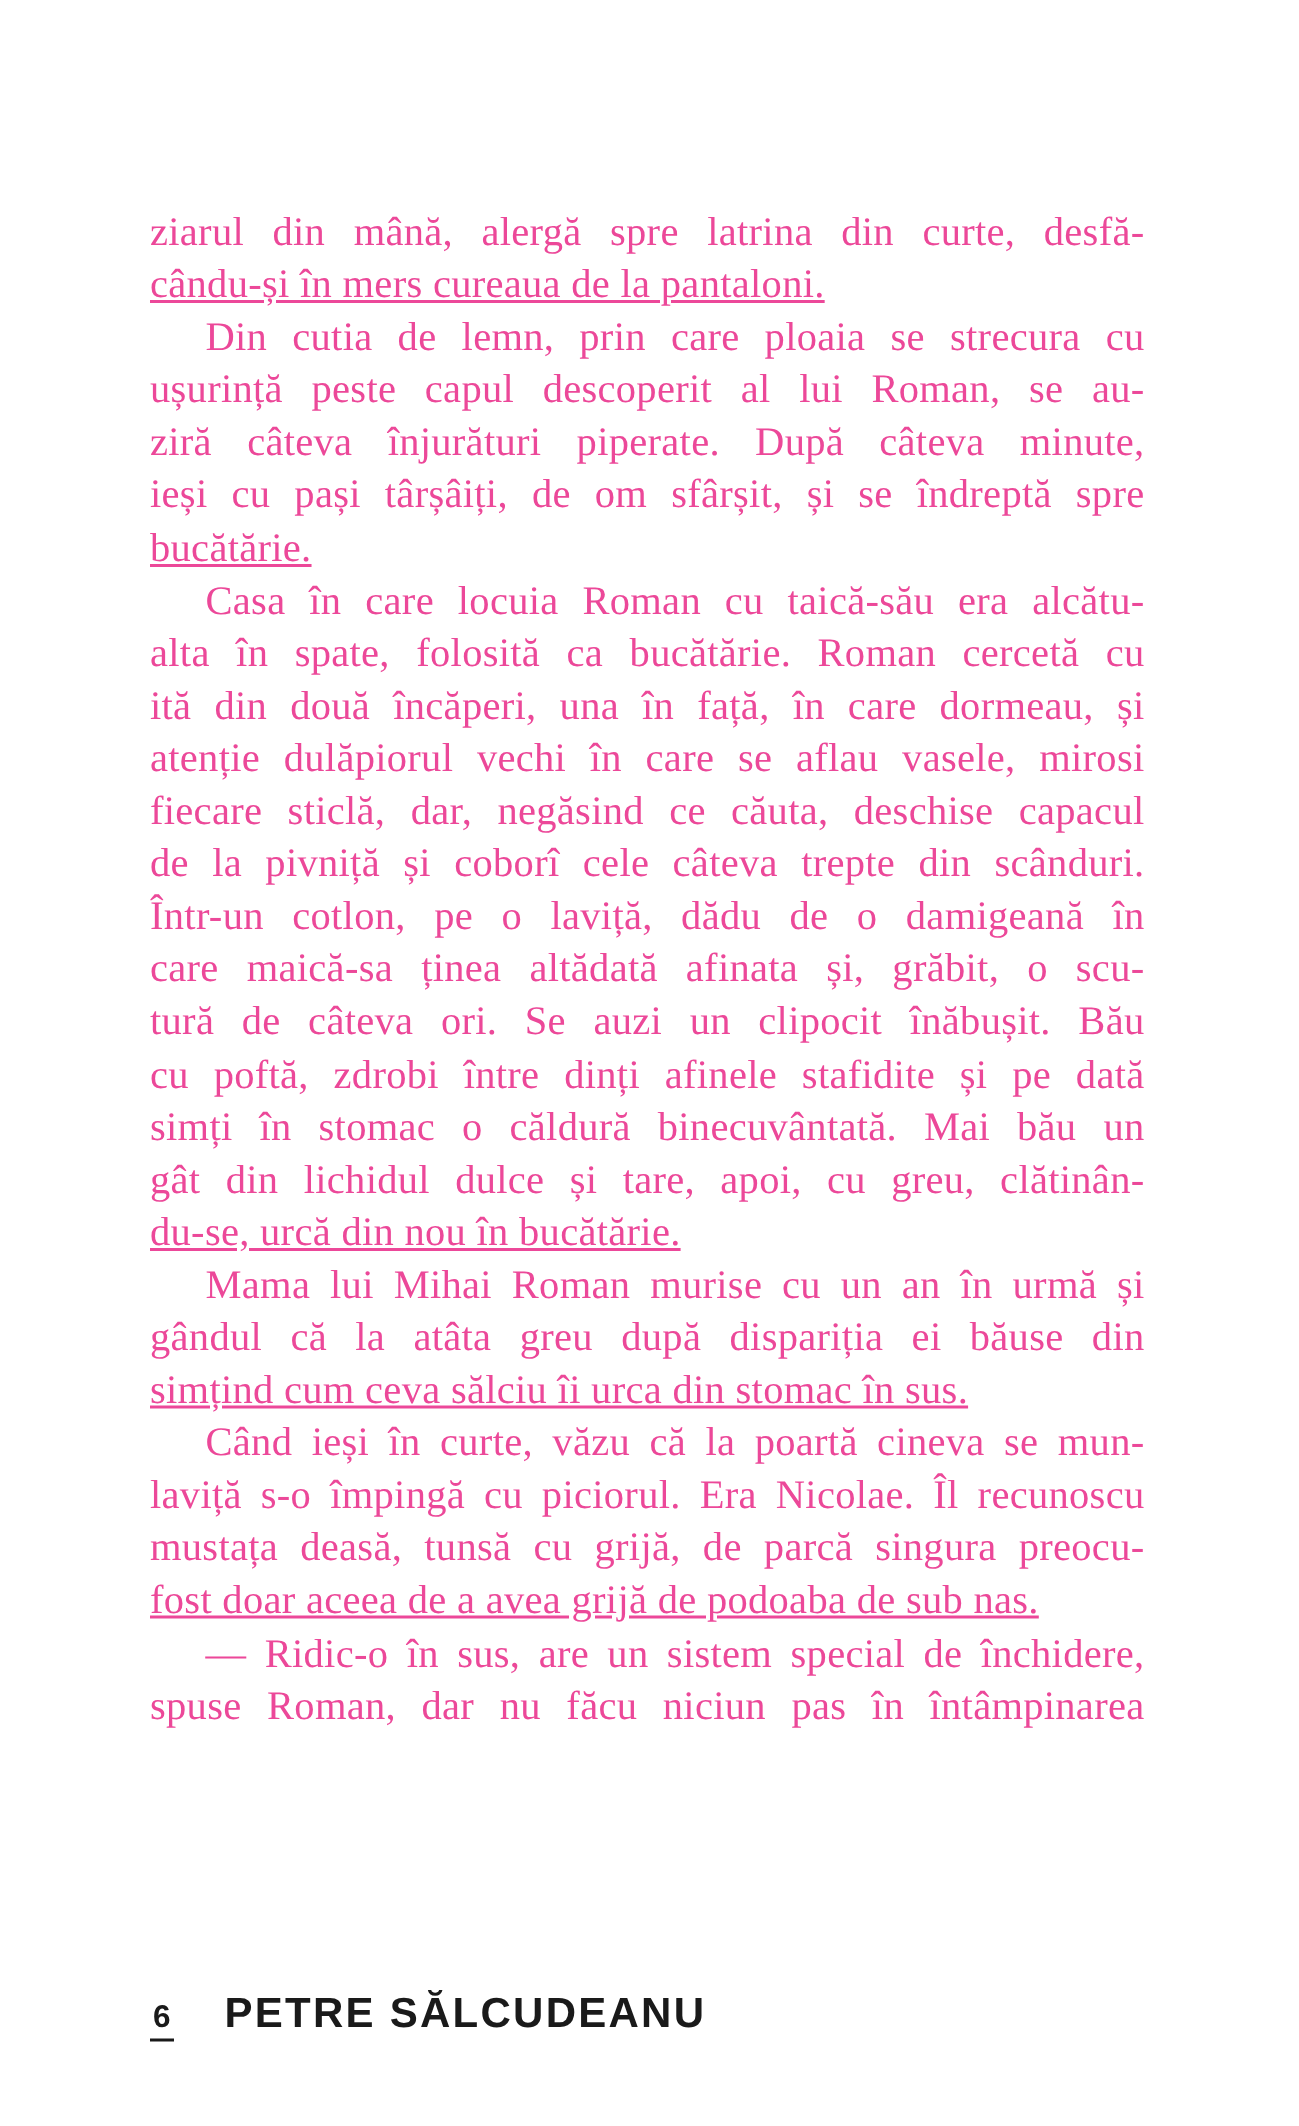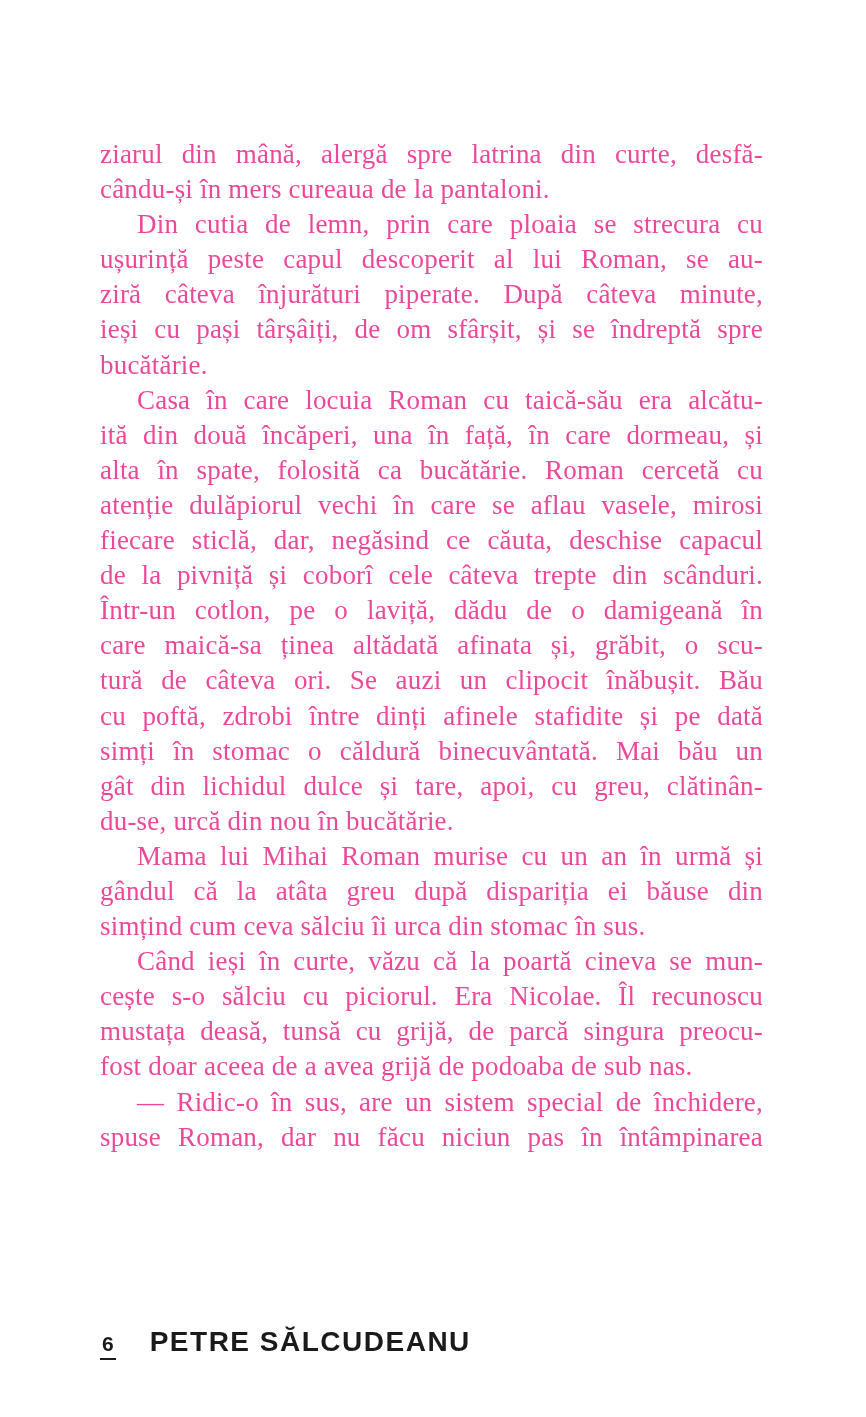--- a/index.html
+++ b/index.html
@@ -28,20 +28,21 @@
     height: 35.1px;
     letter-spacing: 0.2px;
     text-align: justify;
     text-align-last: justify;
     -moz-text-align-last: justify;
     color: #ec4899;
   }
   .line.end {
     text-align: left;
     text-align-last: left;
+    text-decoration: underline;
     -moz-text-align-last: left;
   }
   .line.indent {
     text-indent: 37px;
   }
   .footer {
     position: absolute;
     left: 100px;
     top: 1326px;
     width: 663px;
@@ -71,37 +72,37 @@
 
   <div class="text-block">
     <div class="line">ziarul din mână, alergă spre latrina din curte, desfă-</div>
     <div class="line end">cându-și în mers cureaua de la pantaloni.</div>
     <div class="line indent">Din cutia de lemn, prin care ploaia se strecura cu</div>
     <div class="line">ușurință peste capul descoperit al lui Roman, se au-</div>
     <div class="line">ziră câteva înjurături piperate. După câteva minute,</div>
     <div class="line">ieși cu pași târșâiți, de om sfârșit, și se îndreptă spre</div>
     <div class="line end">bucătărie.</div>
     <div class="line indent">Casa în care locuia Roman cu taică-său era alcătu-</div>
+    <div class="line">alta în spate, folosită ca bucătărie. Roman cercetă cu</div>
     <div class="line">ită din două încăperi, una în față, în care dormeau, și</div>
-    <div class="line">alta în spate, folosită ca bucătărie. Roman cercetă cu</div>
     <div class="line">atenție dulăpiorul vechi în care se aflau vasele, mirosi</div>
     <div class="line">fiecare sticlă, dar, negăsind ce căuta, deschise capacul</div>
     <div class="line">de la pivniță și coborî cele câteva trepte din scânduri.</div>
     <div class="line">Într-un cotlon, pe o laviță, dădu de o damigeană în</div>
     <div class="line">care maică-sa ținea altădată afinata și, grăbit, o scu-</div>
     <div class="line">tură de câteva ori. Se auzi un clipocit înăbușit. Bău</div>
     <div class="line">cu poftă, zdrobi între dinți afinele stafidite și pe dată</div>
     <div class="line">simți în stomac o căldură binecuvântată. Mai bău un</div>
     <div class="line">gât din lichidul dulce și tare, apoi, cu greu, clătinân-</div>
     <div class="line end">du-se, urcă din nou în bucătărie.</div>
     <div class="line indent">Mama lui Mihai Roman murise cu un an în urmă și</div>
     <div class="line">gândul că la atâta greu după dispariția ei băuse din</div>
     <div class="line end">simțind cum ceva sălciu îi urca din stomac în sus.</div>
     <div class="line indent">Când ieși în curte, văzu că la poartă cineva se mun-</div>
-    <div class="line">cește s-o sălciu cu piciorul. Era Nicolae. Îl recunoscu</div>
+    <div class="line">laviță s-o împingă cu piciorul. Era Nicolae. Îl recunoscu</div>
     <div class="line">mustața deasă, tunsă cu grijă, de parcă singura preocu-</div>
     <div class="line end">fost doar aceea de a avea grijă de podoaba de sub nas.</div>
     <div class="line indent">— Ridic-o în sus, are un sistem special de închidere,</div>
     <div class="line">spuse Roman, dar nu făcu niciun pas în întâmpinarea</div>
   </div>
 
   <div class="footer">
     <span class="page-num">6</span>
     <span class="author">PETRE SĂLCUDEANU</span>
   </div>

